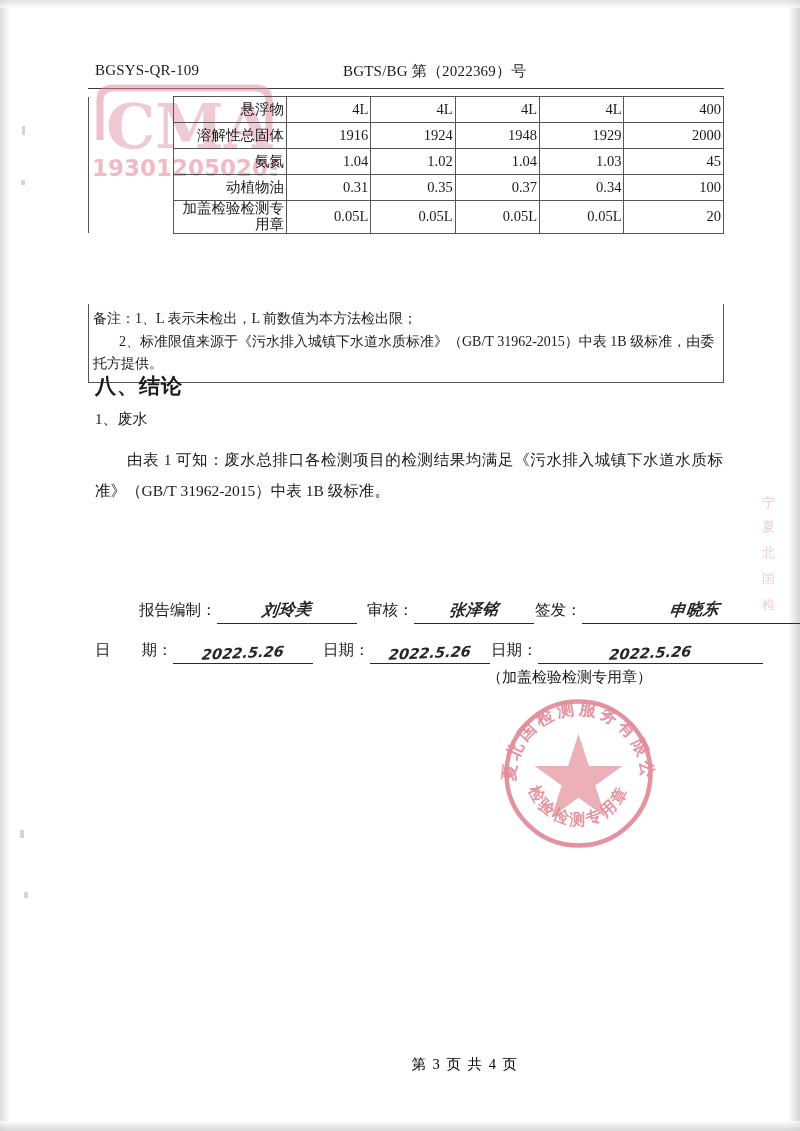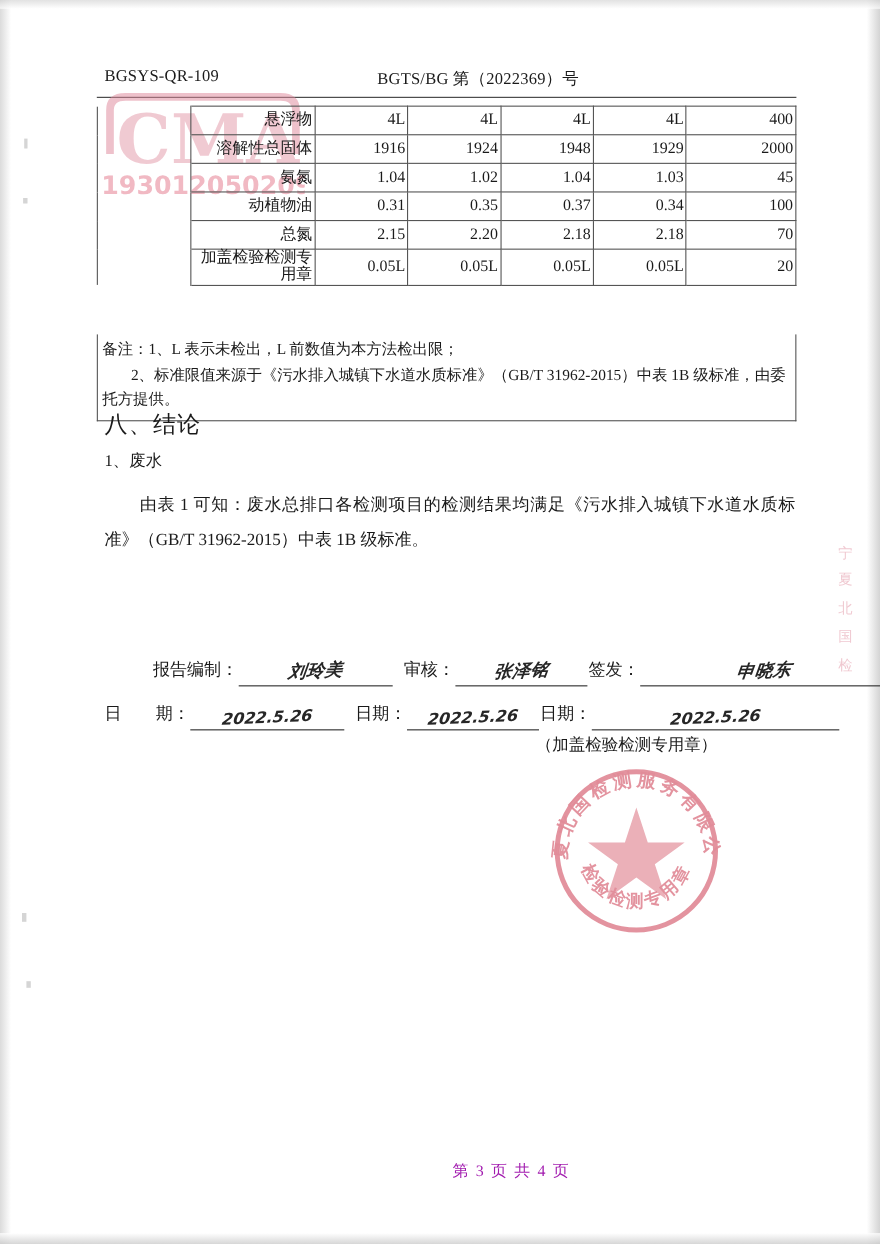--- a/index.html
+++ b/index.html
@@ -100,21 +100,21 @@
     line-height: 1.62;
   }
   .notes-box .n1 { display: block; }
   .notes-box .n2 { display: block; text-indent: 26px; }
 
   
   .section-title {
     position: absolute;
     left: 95px; top: 372px;
     font-size: 21px;
-    font-weight: normal;
+    font-weight: bold;
     font-family: "DejaVu Serif", "Liberation Serif", serif;
     letter-spacing: 1px;
   }
   .subsection {
     position: absolute;
     left: 95px; top: 410px;
     font-size: 15px;
   }
   .para {
     position: absolute;
@@ -229,21 +229,21 @@
   }
 
   
   .footer {
     position: absolute;
     left: 0; top: 1055px;
     width: 800px;
     text-align: center;
     font-size: 14.5px;
     letter-spacing: 1.5px;
-    color: #a21caf;
+    color: #000000;
   }
   .footer-inner { display: inline-block; margin-left: 130px; }
 </style>
 </head>
 <body>
 
 <div class="page">
 
   <div class="scan-edge-left"></div>
   <div class="scan-edge-right"></div>
@@ -313,29 +313,20 @@
         <td class="blank-cell"></td>
         <td class="item-name">动植物油</td>
         <td>0.31</td>
         <td>0.35</td>
         <td>0.37</td>
         <td>0.34</td>
         <td>100</td>
       </tr>
       <tr>
         <td class="blank-cell"></td>
-        <td class="item-name">总氮</td>
-        <td>2.15</td>
-        <td>2.20</td>
-        <td>2.18</td>
-        <td>2.18</td>
-        <td>70</td>
-      </tr>
-      <tr>
-        <td class="blank-cell"></td>
         <td class="item-name">加盖检验检测专用章</td>
         <td>0.05L</td>
         <td>0.05L</td>
         <td>0.05L</td>
         <td>0.05L</td>
         <td>20</td>
       </tr>
     </tbody>
   </table>
 

